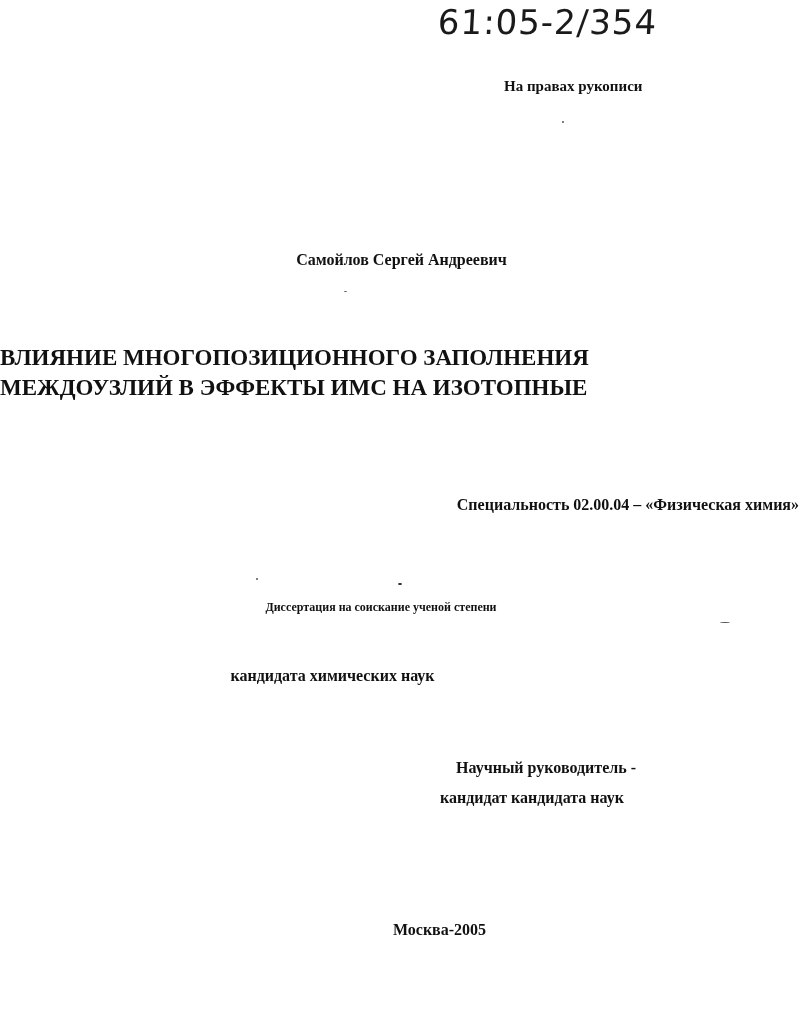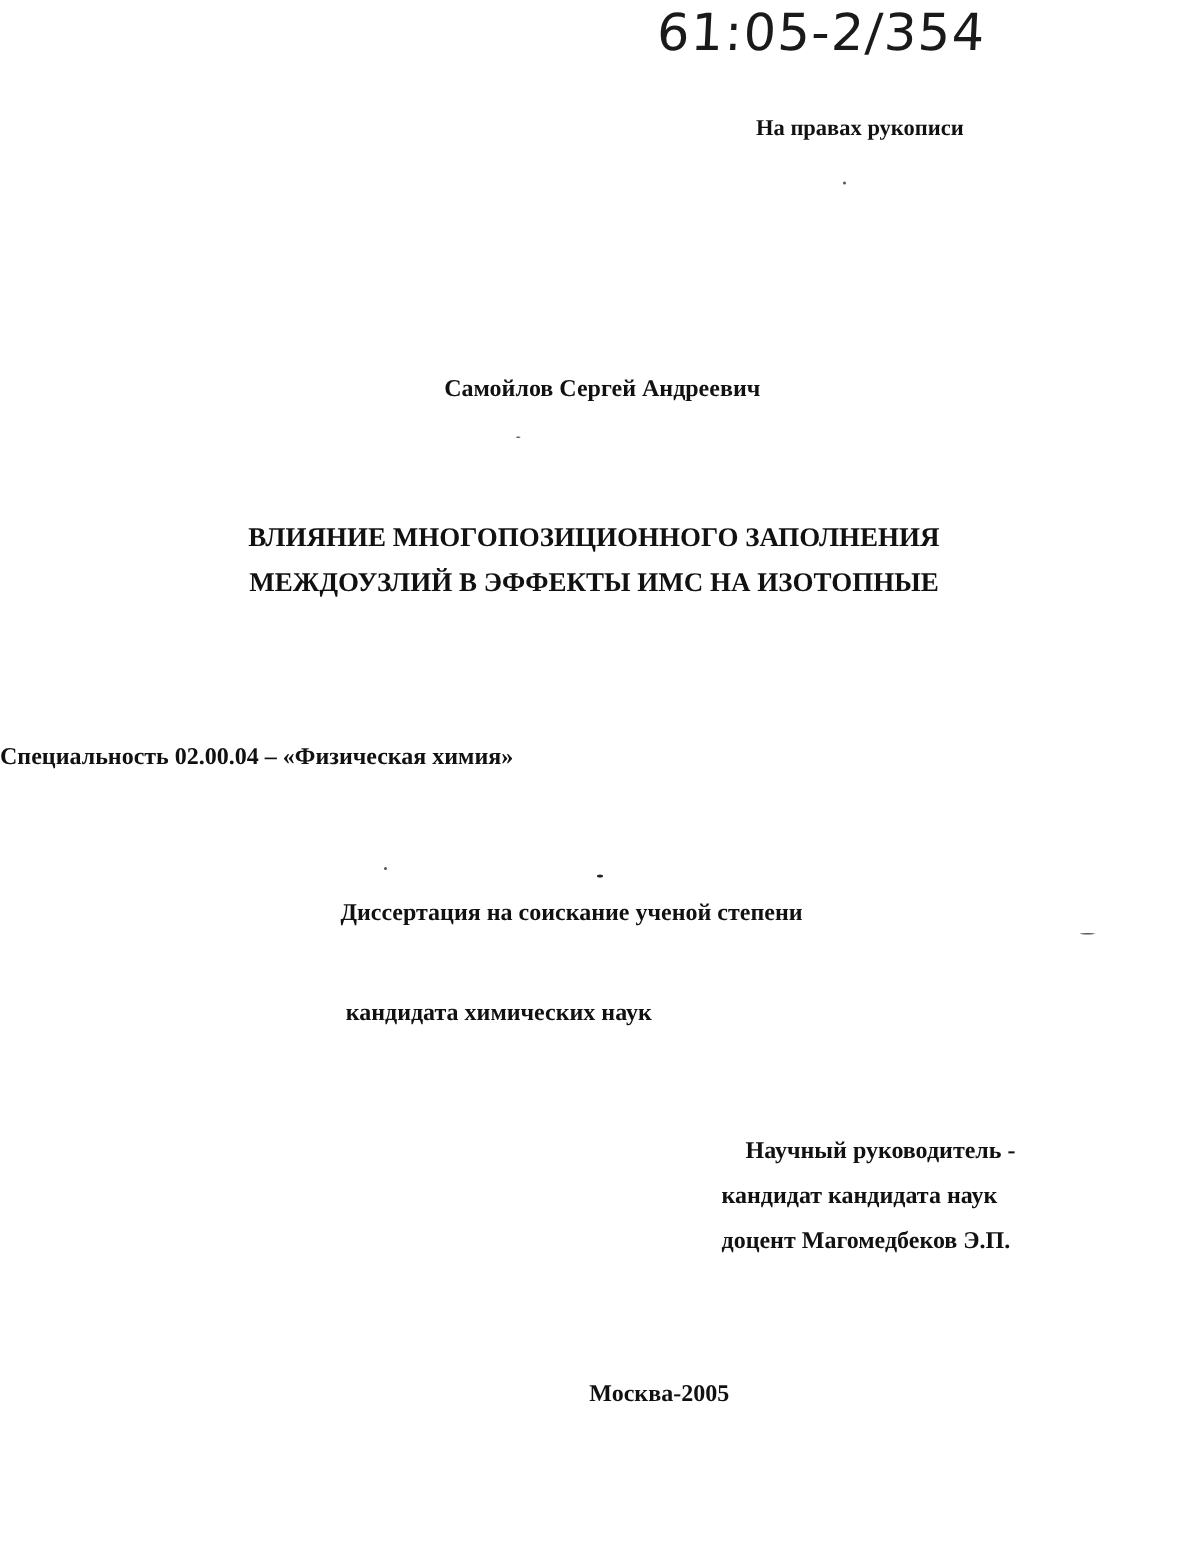--- a/index.html
+++ b/index.html
@@ -8,25 +8,25 @@
       font-family: "Liberation Serif", "DejaVu Serif", serif; color: #111111;
     }
     .abs { position: absolute; white-space: nowrap; }
     .bold { font-weight: bold; }
     .handwritten {
       left: 438px; top: 2px; font-family: "DejaVu Sans", sans-serif; font-size: 34px;
       font-weight: normal; letter-spacing: 1px; color: #1a1a1a; transform: skewX(-3deg);
     }
     .rights { left: 504px; top: 78px; font-size: 15px; }
     .author { left: 0; width: 799px; text-align: center; top: 251px; font-size: 16px; padding-left: 2px; }
-    .title { left: 0; width: 792px; text-align: center; top: 343px; font-size: 18px; line-height: 30px; }
-    .spec { left: 0; width: 799px; text-align: left; top: 496px; font-size: 16px; }
-    .diss1 { left: 0; width: 762px; text-align: center; top: 600px; font-size: 16px; }
+    .title { left: 0; width: 792px; text-align: left; top: 343px; font-size: 23px; line-height: 30px; }
+    .spec { left: 0; width: 799px; text-align: right; top: 496px; font-size: 16px; }
+    .diss1 { left: 0; width: 762px; text-align: center; top: 600px; font-size: 12px; }
     .diss2 { left: 0; width: 665px; text-align: center; top: 631px; font-size: 16px; margin-top: 36px; }
-    .sup { left: 440px; width: 220px; top: 753px; font-size: 16px; line-height: 30px; text-align: right; margin-left: 41px; }
+    .sup { left: 440px; width: 220px; top: 753px; font-size: 16px; line-height: 30px; text-align: right; }
     .sup div { text-align: left; }
     .sup .l1 { padding-left: 16px; }
     .city { left: 0; width: 799px; text-align: center; top: 921px; font-size: 16px; padding-left: 40px; }
     .speck { position: absolute; background: #555; border-radius: 50%; }
   </style>
 </head>
 <body>
 
 <div class="abs handwritten">61:05-2/354</div>
 
@@ -40,21 +40,20 @@
 </div>
 
 <div class="abs bold spec">Специальность 02.00.04 – «Физическая химия»</div>
 
 <div class="abs bold diss1">Диссертация на соискание ученой степени</div>
 <div class="abs bold diss2">кандидата химических наук</div>
 
 <div class="abs bold sup">
   <div class="l1">Научный руководитель -</div>
   <div>кандидат кандидата наук</div>
-  <div>доцент Магомедбеков Э.П.</div>
 </div>
 
 <div class="abs bold city">Москва-2005</div>
 
 <div class="speck" style="left:398px;top:583px;width:4px;height:2px;background:#222;"></div>
 <div class="speck" style="left:344px;top:291px;width:3px;height:1px;"></div>
 <div class="speck" style="left:720px;top:622px;width:10px;height:1px;"></div>
 <div class="speck" style="left:562px;top:121px;width:2px;height:2px;"></div>
 <div class="speck" style="left:256px;top:578px;width:2px;height:2px;"></div>
 

